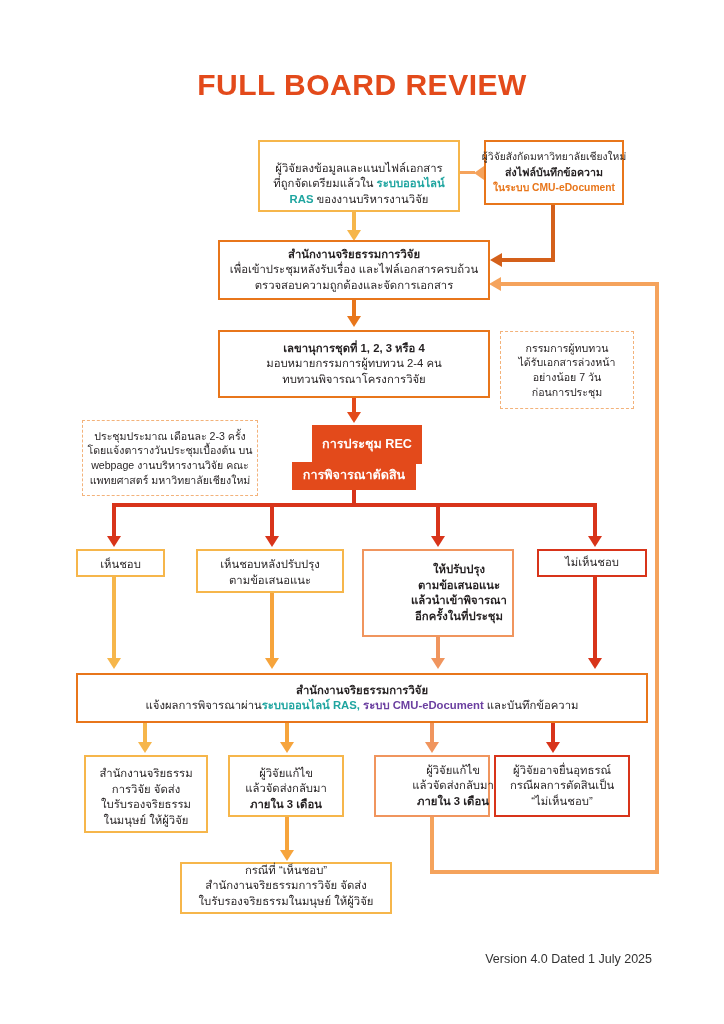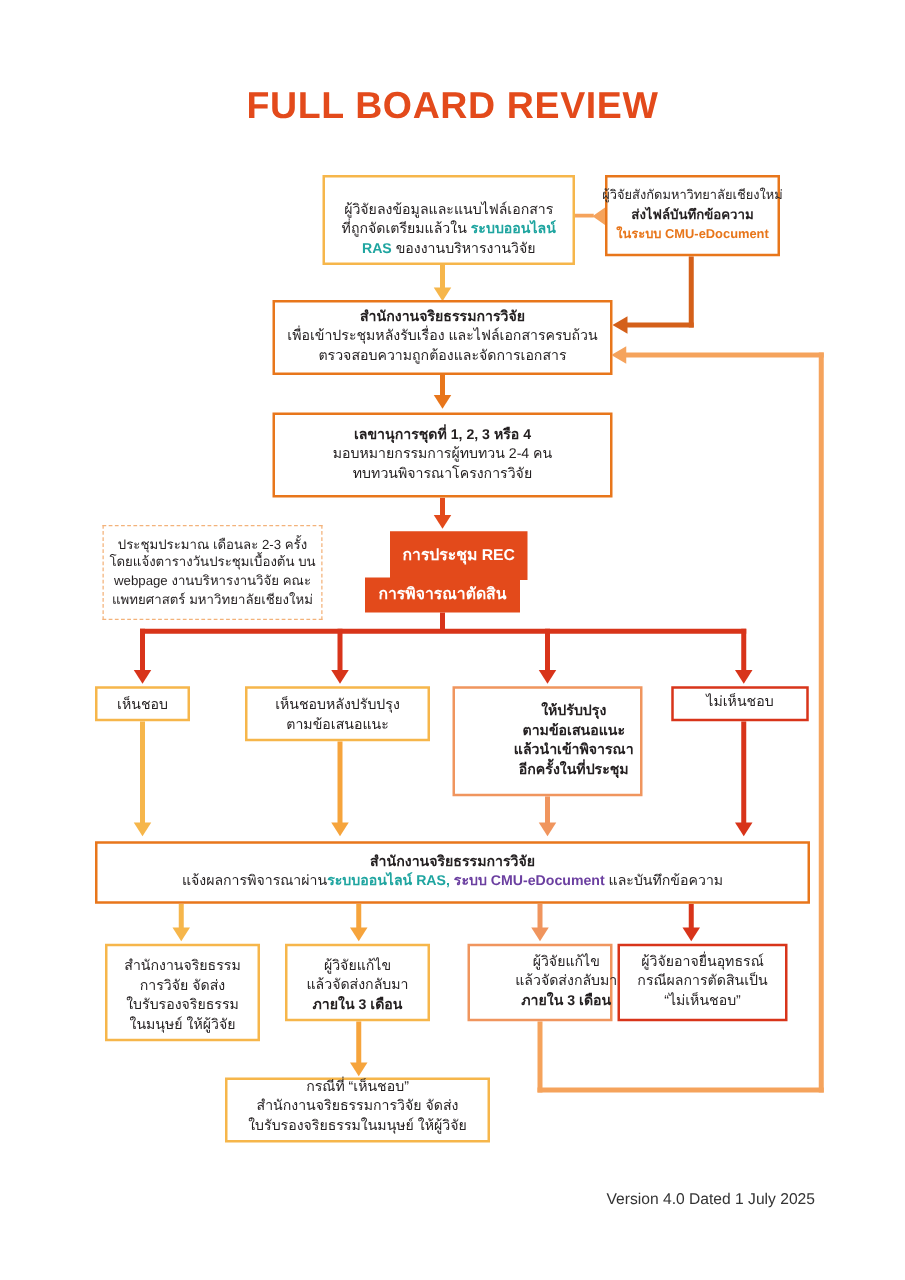--- a/index.html
+++ b/index.html
@@ -95,20 +95,26 @@
   <div class="arw arw-d" style="left:347px;top:230px;border-top:11px solid #F6B64B;"></div>
 
   <div class="node bd-orange" style="left:218px;top:330px;width:272px;height:68px;">
     <span class="ln b">เลขานุการชุดที่ 1, 2, 3 หรือ 4</span>
     <span class="ln">มอบหมายกรรมการผู้ทบทวน 2-4 คน</span>
     <span class="ln">ทบทวนพิจารณาโครงการวิจัย</span>
   </div>
   <div class="ln-v" style="left:352px;top:300px;width:4px;height:18px;background:#E8761B;"></div>
   <div class="arw arw-d" style="left:347px;top:316px;border-top:11px solid #E8761B;"></div>
 
+  <div class="node dashed" style="left:500px;top:331px;width:134px;height:78px;">
+    <span class="ln">กรรมการผู้ทบทวน</span>
+    <span class="ln">ได้รับเอกสารล่วงหน้า</span>
+    <span class="ln">อย่างน้อย 7 วัน</span>
+    <span class="ln">ก่อนการประชุม</span>
+  </div>
 
   <div class="node dashed" style="left:82px;top:420px;width:176px;height:76px;">
     <span class="ln">ประชุมประมาณ เดือนละ 2-3 ครั้ง</span>
     <span class="ln">โดยแจ้งตารางวันประชุมเบื้องต้น บน</span>
     <span class="ln">webpage งานบริหารงานวิจัย คณะ</span>
     <span class="ln">แพทยศาสตร์ มหาวิทยาลัยเชียงใหม่</span>
   </div>
 
   <div class="ln-v" style="left:352px;top:398px;width:4px;height:16px;background:#E34A1B;"></div>
   <div class="arw arw-d" style="left:347px;top:412px;border-top:11px solid #E34A1B;"></div>
@@ -131,21 +137,21 @@
 
   <div class="ln-v" style="left:270px;top:503px;width:4px;height:36px;background:#D8341A;"></div>
   <div class="arw arw-d" style="left:265px;top:536px;border-top:11px solid #D8341A;"></div>
 
   <div class="ln-v" style="left:436px;top:503px;width:4px;height:36px;background:#D8341A;"></div>
   <div class="arw arw-d" style="left:431px;top:536px;border-top:11px solid #D8341A;"></div>
 
   <div class="ln-v" style="left:593px;top:503px;width:4px;height:36px;background:#D8341A;"></div>
   <div class="arw arw-d" style="left:588px;top:536px;border-top:11px solid #D8341A;"></div>
 
-  <div class="node bd-amber" style="left:76px;top:549px;width:76px;height:28px;">
+  <div class="node bd-amber" style="left:76px;top:549px;width:89px;height:28px;">
     <span class="ln">เห็นชอบ</span>
   </div>
 
   <div class="node bd-amber" style="left:196px;top:549px;width:148px;height:44px;">
     <span class="ln">เห็นชอบหลังปรับปรุง</span>
     <span class="ln">ตามข้อเสนอแนะ</span>
   </div>
 
   <div class="node bd-salmon" style="left:362px;top:549px;width:152px;height:88px;">
     <span class="ln b">ให้ปรับปรุง</span>

